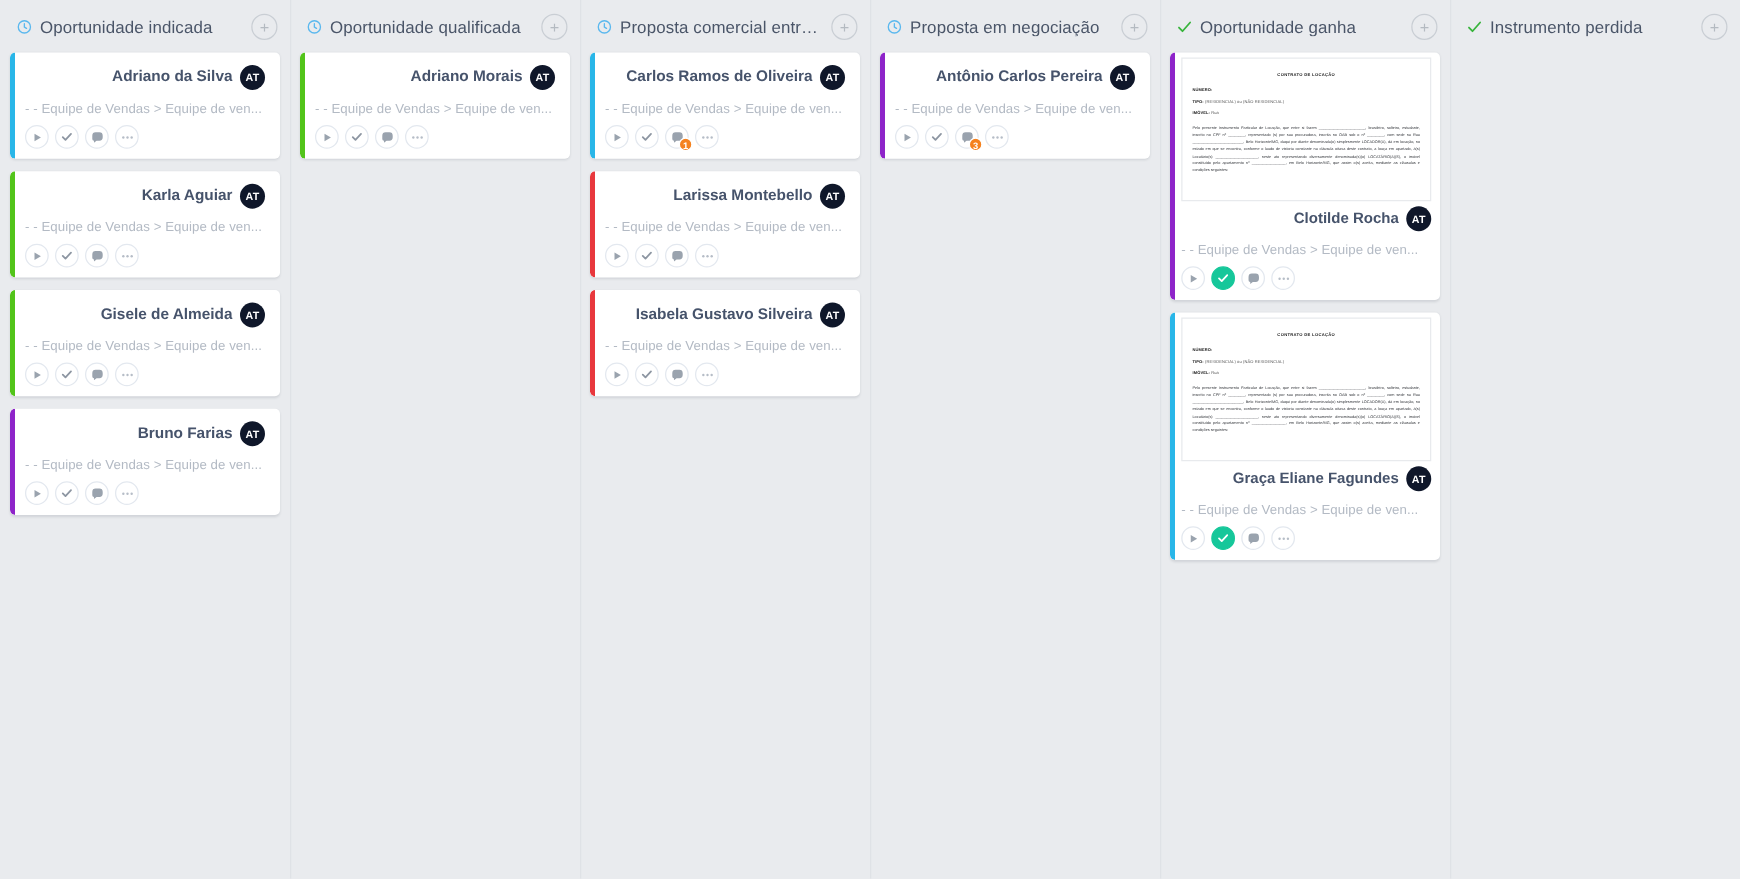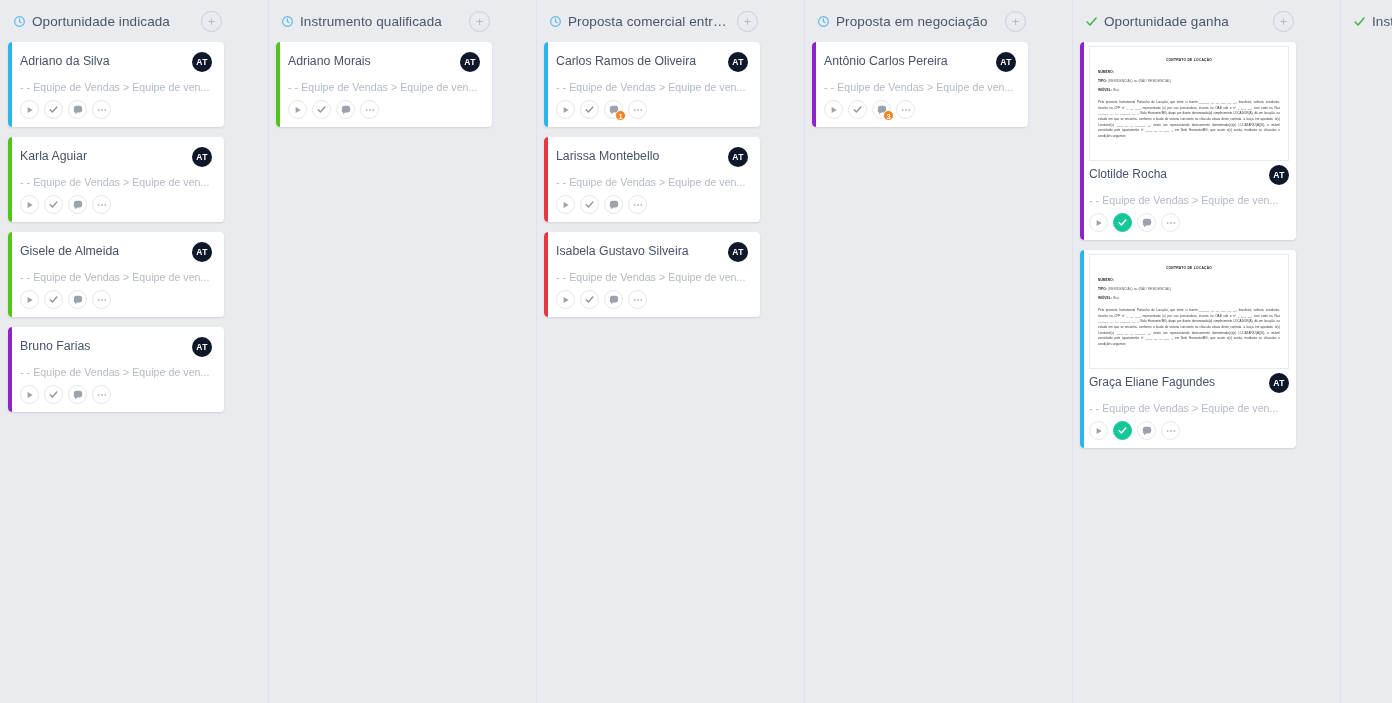--- a/index.html
+++ b/index.html
@@ -14,21 +14,20 @@
     background: #e9ebee;
     font-family: "Liberation Sans", sans-serif;
     -webkit-font-smoothing: antialiased;
   }
 
   .board {
     display: flex;
     width: 1392px;
     height: 640px;
     align-items: flex-start;
-    gap: 36px;
   }
 
   .column {
     width: 232px;
     flex: 0 0 232px;
     height: 703px;
     padding: 0 4px;
     position: relative;
   }
   .column + .column::before {
@@ -109,26 +108,27 @@
   .card-top {
     display: flex;
     align-items: flex-start;
     gap: 6px;
     min-height: 22px;
   }
   .card-name {
     flex: 1 1 auto;
     font-size: 12.3px;
     color: #46536b;
-    font-weight: 400;
+    font-weight: 700;
     line-height: 1.25;
     padding-top: 2px;
     overflow: hidden;
     text-overflow: ellipsis;
     white-space: nowrap;
+    text-align: right;
   }
   .avatar {
     flex: 0 0 auto;
     width: 20px;
     height: 20px;
     border-radius: 50%;
     background: #0f172a;
     color: #fff;
     font-size: 8.5px;
     font-weight: 700;
@@ -384,21 +384,21 @@
       </div>
     </div>
     <div class="column">
       <div class="col-head">
         <span class="head-icon">
           <svg width="13" height="13" viewBox="0 0 24 24" fill="none" stroke="#5bb8ee" stroke-width="2">
             <circle cx="12" cy="12" r="9"></circle>
             <path d="M12 7.2v5l3.2 1.9" stroke-linecap="round"></path>
           </svg>
         </span>
-        <span class="title">Instrumento qualificada</span>
+        <span class="title">Oportunidade qualificada</span>
         <span class="add-btn">+</span>
       </div>
       <div class="col-body">
         <div class="card">
           <div class="accent" style="background:#52c41a"></div>
           <div class="card-top">
             <div class="card-name">Adriano Morais</div>
             <div class="avatar">AT</div>
           </div>
           <div class="card-sub">- - Equipe de Vendas &gt; Equipe de ven...</div>

